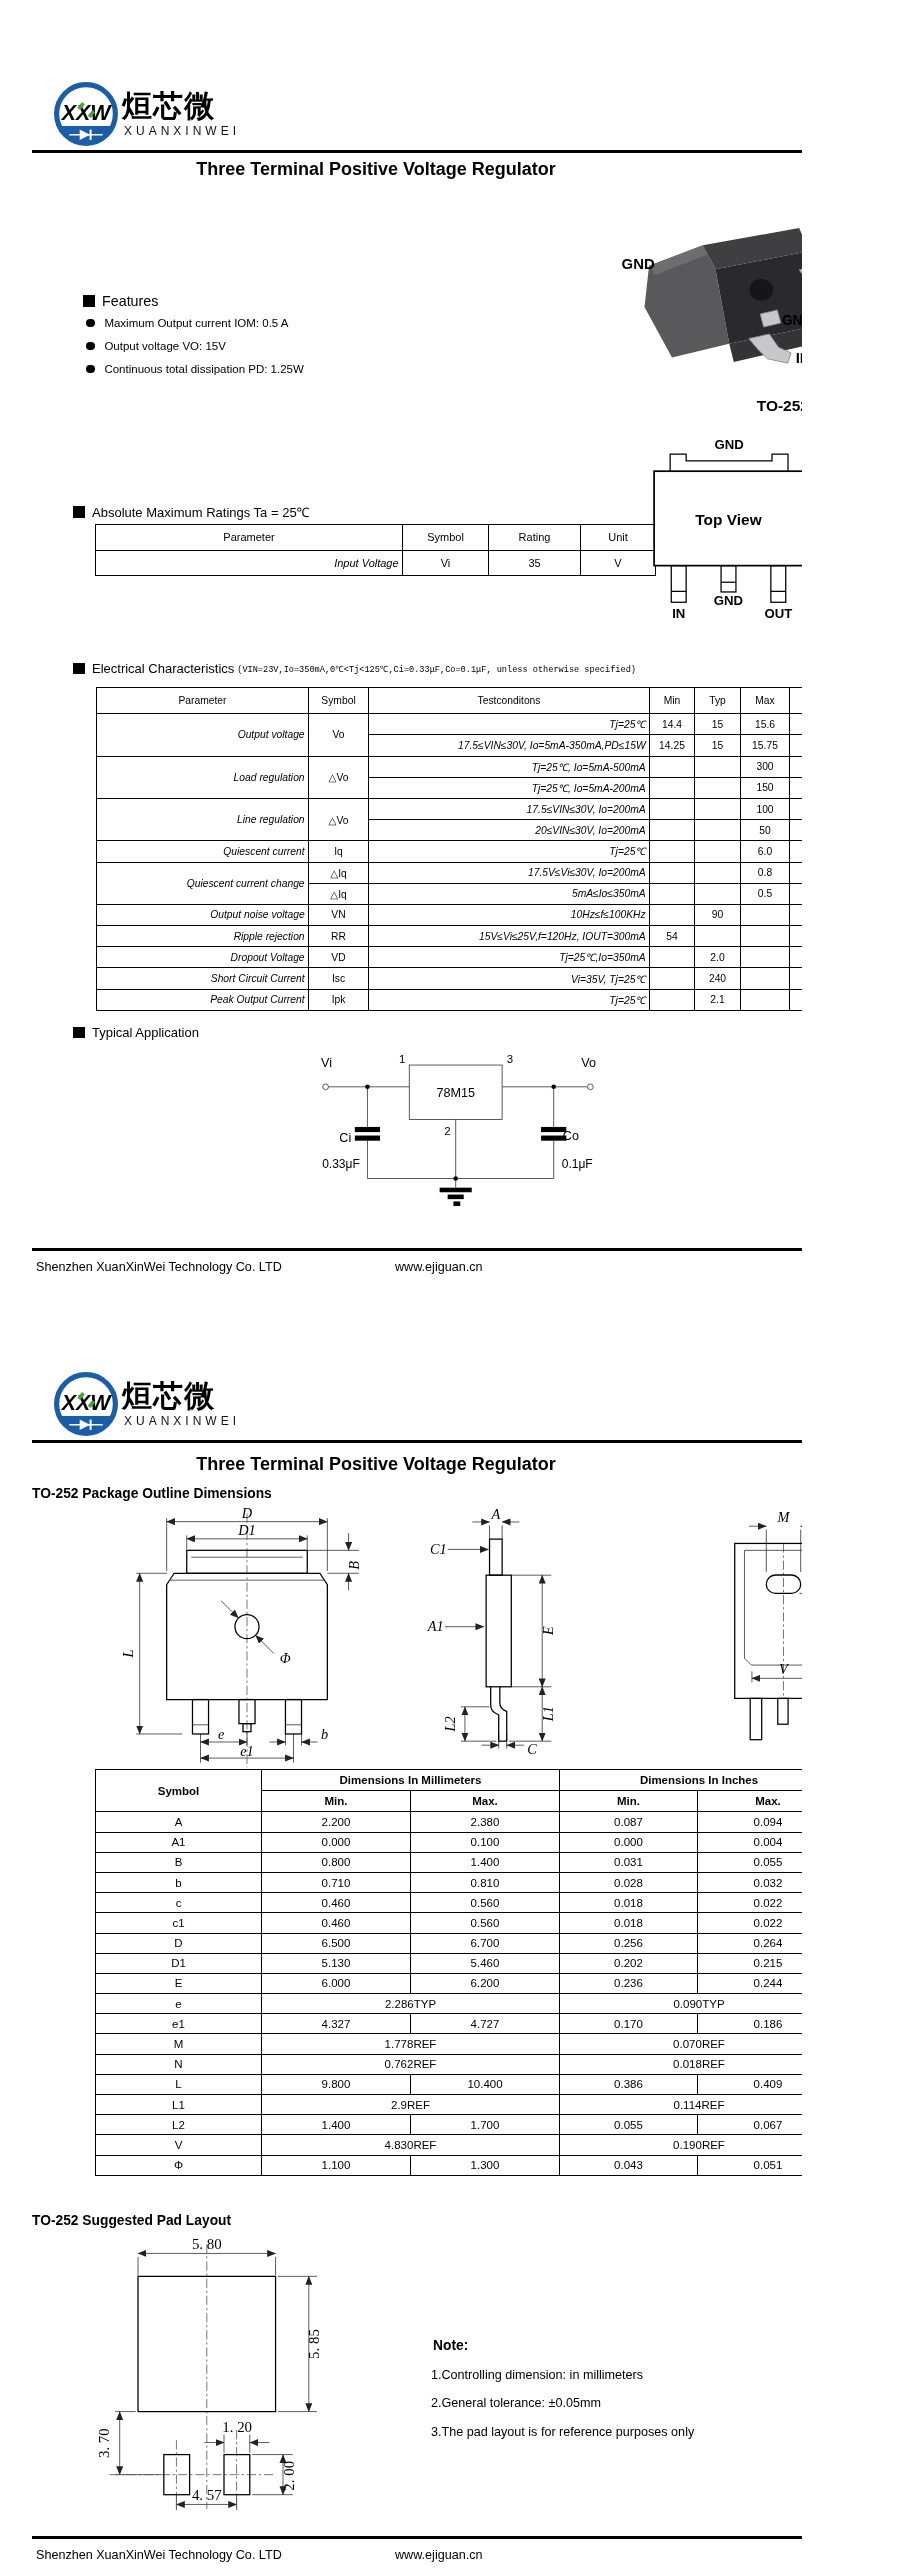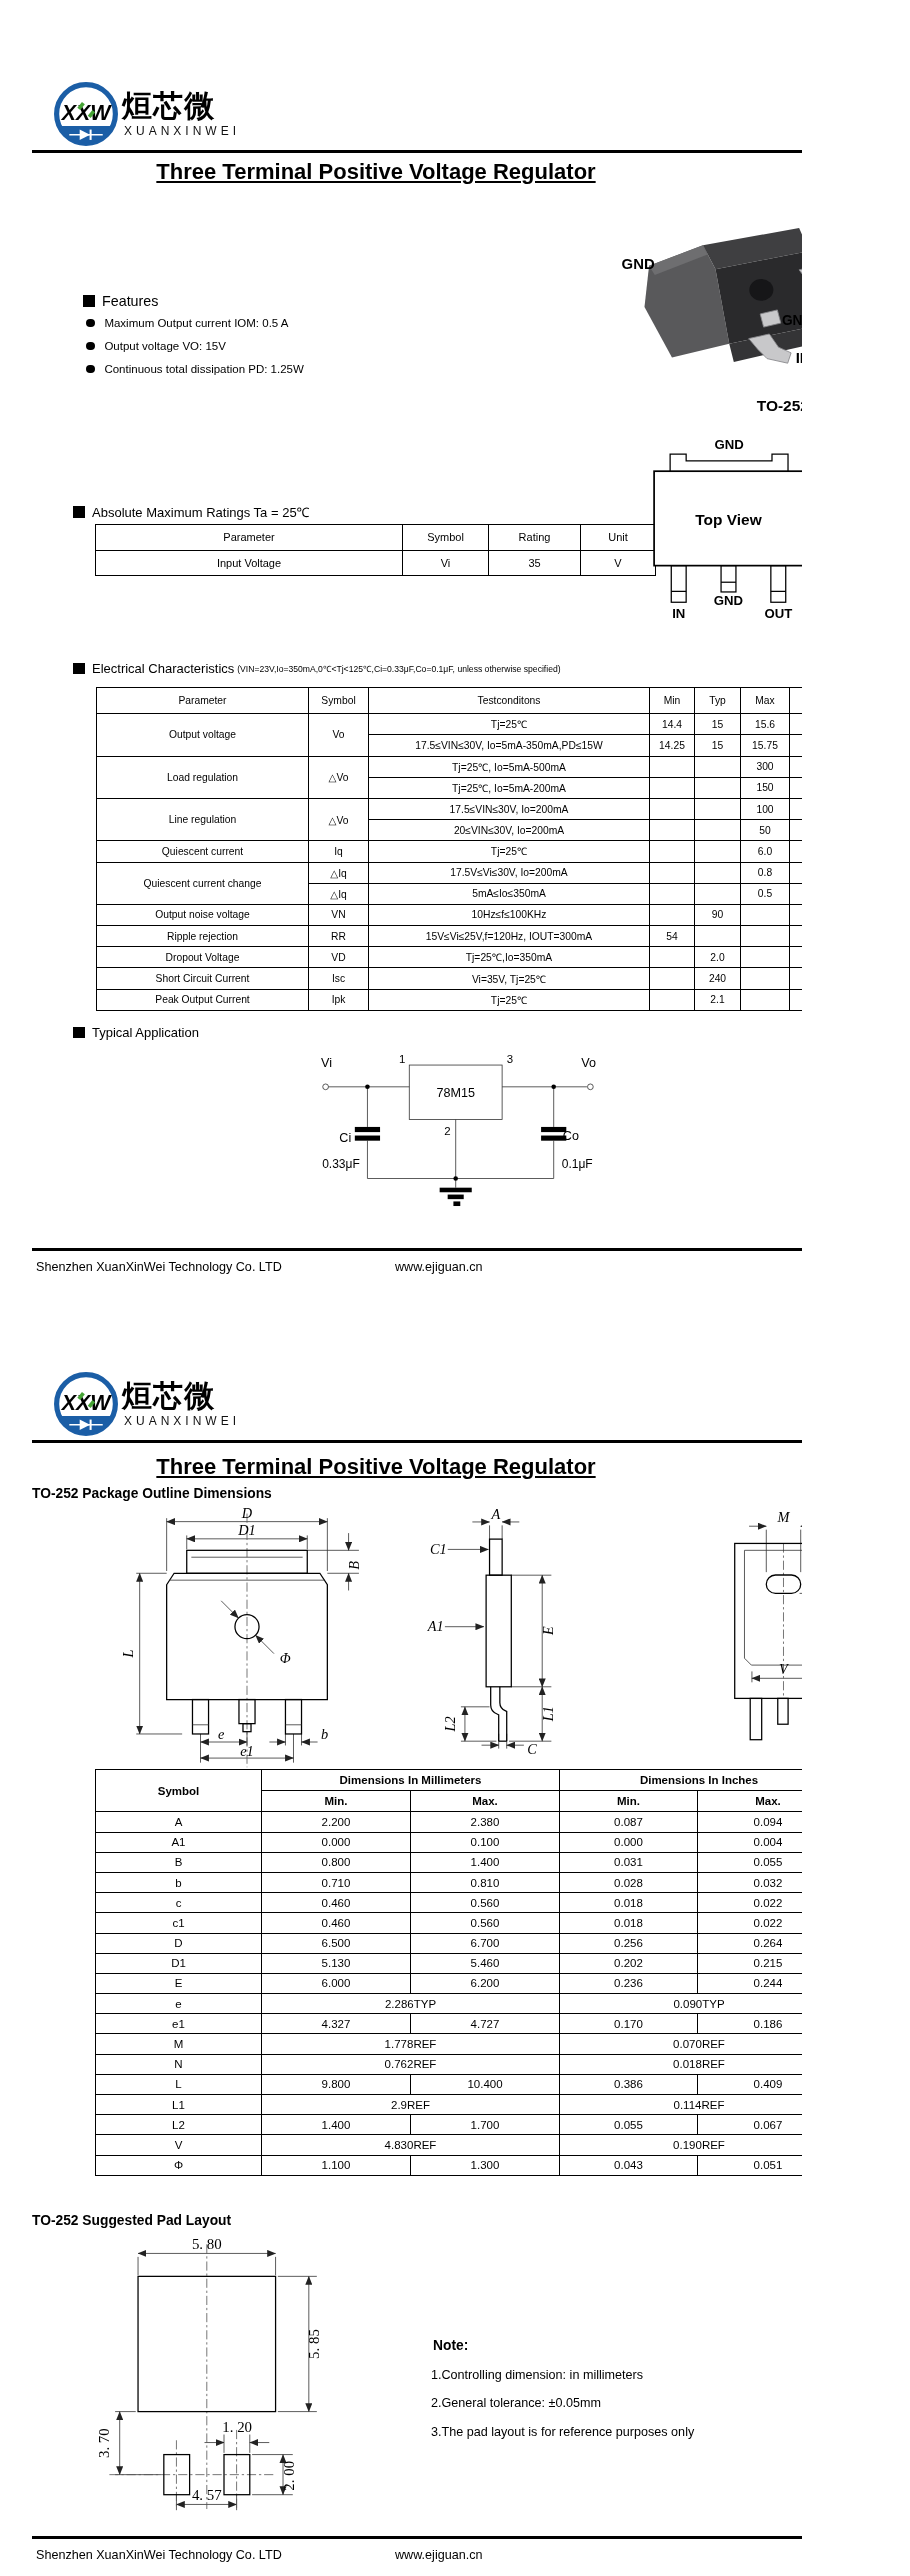--- a/index.html
+++ b/index.html
@@ -3,31 +3,31 @@
 <meta charset="utf-8">
 <style>
   html,body{margin:0;padding:0;background:#fff;}
   .canvas{position:relative;width:910px;height:2576px;background:#fff;
           font-family:"Liberation Sans",sans-serif;color:#000;overflow:hidden;}
   .page{position:absolute;left:0;width:802px;height:1288px;background:#fff;overflow:hidden;}
   .p1{top:0;} .p2{top:1288px;}
   .abs{position:absolute;}
   .rule{position:absolute;background:#000;height:3.4px;}
   .pn{position:absolute;font-weight:bold;font-size:17px;text-align:right;}
-  .title{position:absolute;font-weight:bold;font-size:22px;text-align:center;text-decoration:underline;}
+  .title{position:absolute;font-weight:bold;font-size:18px;text-align:center;}
   .subhead{position:absolute;font-weight:bold;font-size:13.8px;}
   .h{position:absolute;display:flex;align-items:center;font-size:13px;white-space:nowrap;}
   .sq{width:11.5px;height:11.5px;background:#000;display:inline-block;margin-right:7.5px;flex:0 0 auto;}
-  .cond{font-size:8.6px;margin-left:2.9px;}
+  .cond{font-size:8.6px;margin-left:2.9px;font-family:Liberation Mono, monospace;}
   .feat{position:absolute;display:flex;align-items:center;font-size:11.5px;}
   .feat-dot{width:8.6px;height:8.6px;border-radius:50%;background:#000;display:inline-block;margin-right:9.8px;flex:0 0 auto;}
   .cap{position:absolute;font-weight:bold;font-size:15.5px;text-align:right;}
   table{border-collapse:collapse;position:absolute;table-layout:fixed;background:#fff;border:1.7px solid #000;}
   td,th{border:1.1px solid #000;font-weight:normal;text-align:center;padding:1.1px 3.4px;overflow:hidden;white-space:nowrap;}
-  td.l{text-align:center;}
+  td.l{text-align:right;font-style:italic;}
   .amr{font-size:11px;} .amr td,.amr th{height:22.4px;}
   .ec{font-size:10.3px;}  .ec td{height:19px;padding:0.6px 3.4px;} .ec th{height:23px;}
   .dim{font-size:11.5px;} .dim td{height:18px;padding:0.6px 2.3px;} .dim th{height:18px;font-weight:bold;}
   .ftco,.ftwb{position:absolute;font-size:12.6px;}
   .ftpg{position:absolute;font-size:16px;text-align:right;}
   .logo-cn{position:absolute;font-size:30px;font-weight:bold;letter-spacing:1.1px;line-height:1;margin-top:6px;}
   .logo-en{position:absolute;font-size:12px;letter-spacing:4px;color:#111;}
   .note-h{position:absolute;font-weight:bold;font-size:13.8px;}
   .note-i{position:absolute;font-size:12.6px;}
   svg{position:absolute;overflow:visible;}

